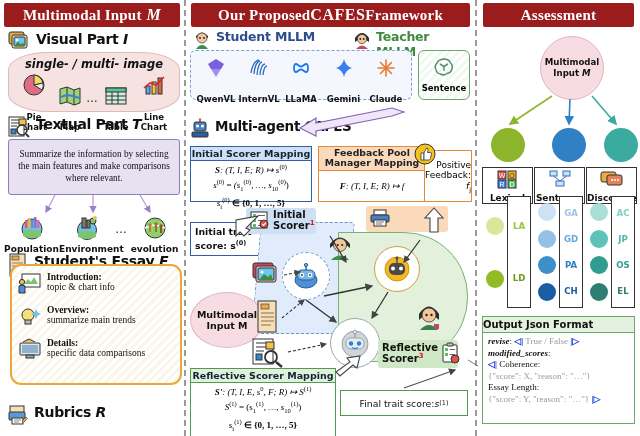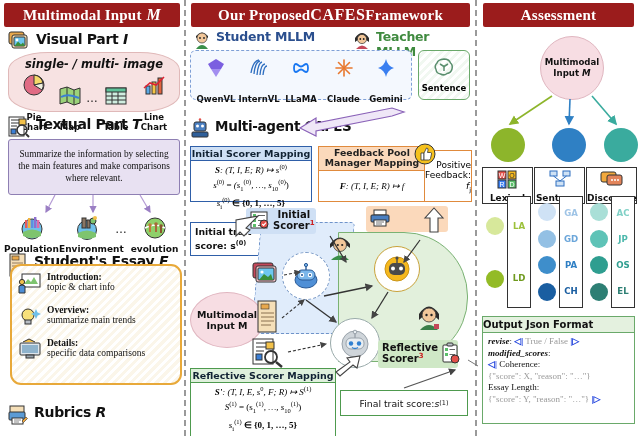--- a/index.html
+++ b/index.html
@@ -131,21 +131,21 @@
     position:absolute;left:340px;top:390px;width:126px;height:24px;
     border:1.5px solid #4e9a4e;background:#fff;
     font-family:"DejaVu Sans",sans-serif;font-size:9.3px;color:#111;
     display:flex;align-items:center;justify-content:center;font-weight:400;
   }
   #refl-map{left:190px;top:368px;width:146px;height:74px;border:1.5px solid #4e9a4e;}
   #refl-map .hdr{background:#dff0dc;border-bottom:1.5px solid #4e9a4e;font-size:9.5px;text-align:center;
     font-family:"DejaVu Sans",sans-serif;color:#123;padding:1px 0;font-weight:600;}
 
   .agent-tag{position:absolute;border-radius:3px;display:flex;align-items:center;gap:3px;padding:2px 4px;box-sizing:border-box;}
-  #tag-init{left:246px;top:208px;width:70px;height:26px;background:#cfe0f5;text-align:center;}
+  #tag-init{left:246px;top:208px;width:70px;height:26px;background:#cfe0f5;}
   #tag-fpm{left:366px;top:206px;width:82px;height:26px;background:#fbd9bb;}
   #tag-refl{left:378px;top:340px;width:80px;height:28px;background:#cfe8c6;}
   .agent-tag .tg{font-size:10px;font-weight:bold;font-family:"DejaVu Sans",sans-serif;color:#111;line-height:1.05;}
   .agent-tag .tg sup{color:#cc2222;font-size:7px;}
 
   #blue-region{
     position:absolute;left:256px;top:222px;width:92px;height:110px;
     background:#e0ecfb;border:1px dashed #6f93c9;border-radius:4px;
     transform:skewX(-5deg);
   }
@@ -483,37 +483,37 @@
       <span class="icon">
         <svg width="24" height="22" viewBox="0 0 24 22">
           <path d="M5 11 Q5 5 9 8 Q12 11 15 8 Q19 5 19 11 Q19 17 15 14 Q12 11 9 14 Q5 17 5 11 Z" fill="none" stroke="#1877f2" stroke-width="1.8"></path>
         </svg>
       </span>
       <span class="lbl">LLaMA</span>
     </div>
     <div class="chip">
       <span class="icon">
         <svg width="24" height="22" viewBox="0 0 24 22">
+          <path d="M12 2 Q13.5 9 20 11 Q13.5 13 12 20 Q10.5 13 4 11 Q10.5 9 12 2 Z" fill="#3a7ff0"></path>
+        </svg>
+      </span>
+      <span class="lbl">Gemini</span>
+    </div>
+    <div class="chip">
+      <span class="icon">
+        <svg width="24" height="22" viewBox="0 0 24 22">
           <g stroke="#e8782e" stroke-width="1.6" stroke-linecap="round">
             <path d="M12 3 V19"></path>
               <path d="M4 11 H20"></path>
               <path d="M6.5 5.5 L17.5 16.5"></path>
               <path d="M17.5 5.5 L6.5 16.5"></path>
           </g>
         </svg>
       </span>
       <span class="lbl">Claude</span>
-    </div>
-    <div class="chip">
-      <span class="icon">
-        <svg width="24" height="22" viewBox="0 0 24 22">
-          <path d="M12 2 Q13.5 9 20 11 Q13.5 13 12 20 Q10.5 13 4 11 Q10.5 9 12 2 Z" fill="#3a7ff0"></path>
-        </svg>
-      </span>
-      <span class="lbl">Gemini</span>
     </div>
   </div>
 </div>
 
 <div id="chatgpt-box">
   <span class="icon" style="display:block;margin-top:4px;">
     <svg width="26" height="24" viewBox="0 0 26 24">
       <g fill="none" stroke="#5a8f6e" stroke-width="1.5">
         <path d="M13 4 Q18 4 19.5 8 Q22 10 21 14 Q20 18 16 18.5 Q13 21 9.5 19 Q5.5 18.5 5 14.5 Q3 11 6 8 Q7 4.5 13 4 Z"></path>
         <path d="M9 9 L13 11.5 L17 9"></path>

